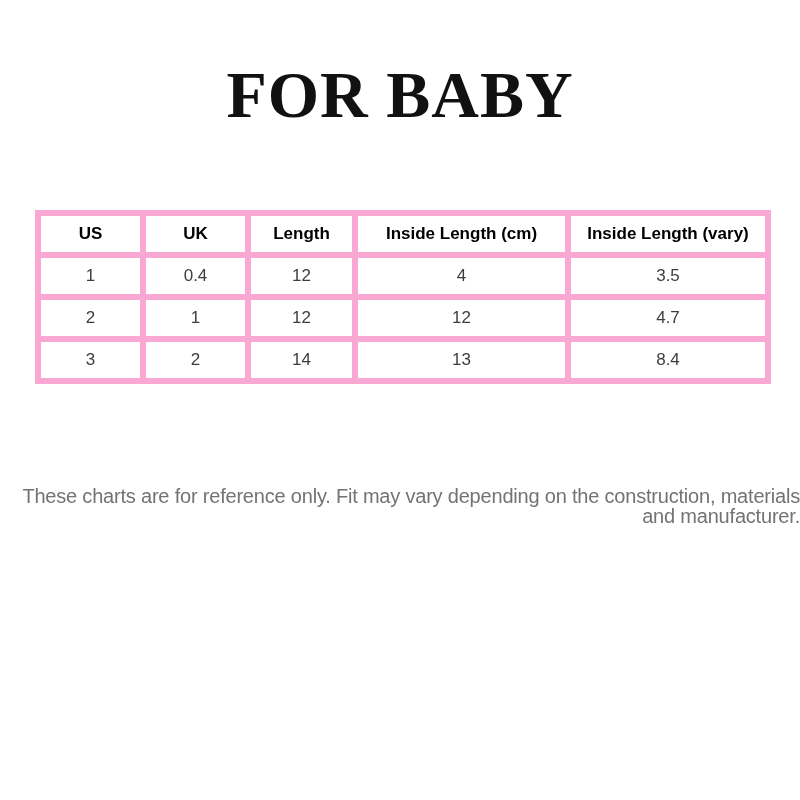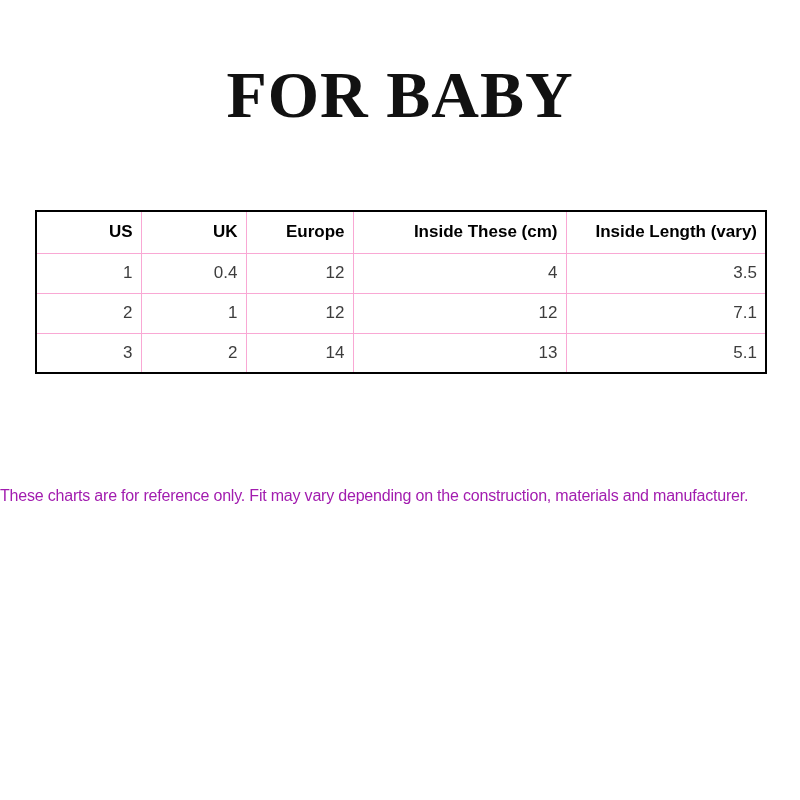--- a/index.html
+++ b/index.html
@@ -29,22 +29,22 @@
     left: 35px;
     top: 210px;
     width: 730px;
     border-collapse: collapse;
     border: 2px solid #000000;
     table-layout: fixed;
     background: #ffffff;
   }
   table.size-chart th,
   table.size-chart td {
-    border: 1px solid #f9a8d4;
-    text-align: right;
+    border: 6px solid #f9a8d4;
+    text-align: center;
     vertical-align: middle;
     padding: 8px;
   }
   table.size-chart thead tr { height: 42px; }
   table.size-chart tbody tr { height: 40px; }
   table.size-chart th {
     font-weight: 700;
     font-size: 17px;
     color: #000000;
   }
@@ -55,67 +55,67 @@
   }
   .col-us, .col-uk { width: 105px; }
   .col-europe { width: 107px; }
   .col-cm { width: 213px; }
   .col-inch { width: 200px; }
   .disclaimer {
     position: absolute;
     top: 486px;
     left: 0;
     width: 800px;
-    text-align: left;
-    font-size: 16px;
+    text-align: right;
+    font-size: 20px;
     line-height: 20px;
-    color: #a21caf;
+    color: #737373;
     letter-spacing: -0.2px;
   }
 </style>
 </head>
 <body>
 
 <div class="page-title">FOR BABY</div>
 
 <table class="size-chart">
   <colgroup>
     <col class="col-us">
     <col class="col-uk">
     <col class="col-europe">
     <col class="col-cm">
     <col class="col-inch">
   </colgroup>
   <thead>
     <tr>
       <th>US</th>
       <th>UK</th>
-      <th>Europe</th>
-      <th>Inside These (cm)</th>
+      <th>Length</th>
+      <th>Inside Length (cm)</th>
       <th>Inside Length (vary)</th>
     </tr>
   </thead>
   <tbody>
     <tr>
       <td>1</td>
       <td>0.4</td>
       <td>12</td>
       <td>4</td>
       <td>3.5</td>
     </tr>
     <tr>
       <td>2</td>
       <td>1</td>
       <td>12</td>
       <td>12</td>
-      <td>7.1</td>
+      <td>4.7</td>
     </tr>
     <tr>
       <td>3</td>
       <td>2</td>
       <td>14</td>
       <td>13</td>
-      <td>5.1</td>
+      <td>8.4</td>
     </tr>
   </tbody>
 </table>
 
 <div class="disclaimer">These charts are for reference only. Fit may vary depending on the construction, materials and manufacturer.</div>
 
 </body></html>

